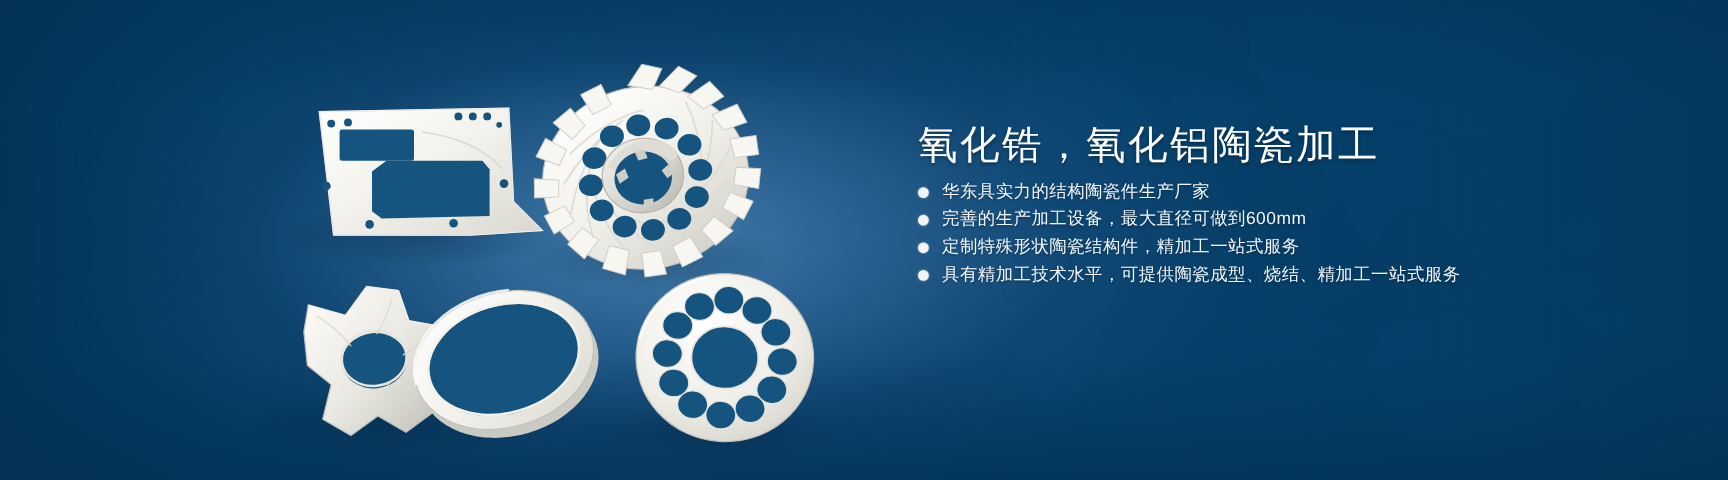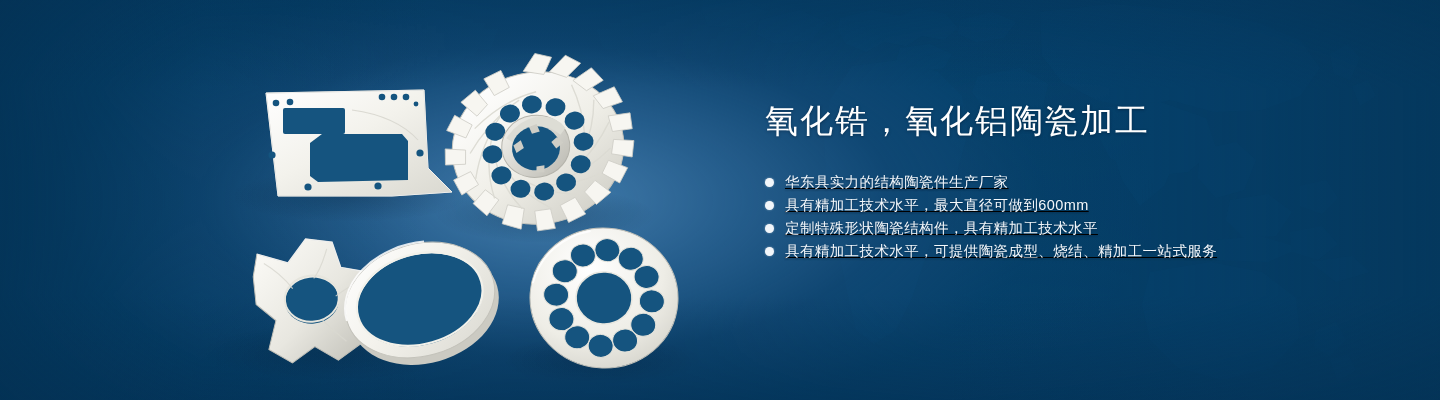--- a/index.html
+++ b/index.html
@@ -42,21 +42,21 @@
   .parts svg { position:absolute; left:0; top:0; width:760px; height:400px; }
 
   
   .copy { position:absolute; left:765px; top:100px; width:620px; }
   .headline {
     color:#ffffff; font-size:33px; line-height:1.25;
     letter-spacing:2px; font-weight:400;
     text-shadow:0 1px 3px rgba(0,20,40,0.45);
     white-space:nowrap;
   }
-  .bullets { margin-top:33px; list-style:none;text-decoration:underline; }
+  .bullets { margin-top:11px; list-style:none; }
   .bullet {
     display:flex; align-items:center;
     margin-bottom:6px; height:17px;
   }
   .dot {
     width:9px; height:9px; border-radius:50%;
     background:#f2f6fa; flex:0 0 9px; margin-right:11px;
     box-shadow:0 0 2px rgba(255,255,255,0.5);
   }
   .bullet-text {
@@ -291,25 +291,25 @@
 
   <div class="copy">
     <div class="headline">氧化锆，氧化铝陶瓷加工</div>
     <ul class="bullets">
       <li class="bullet">
         <span class="dot"></span>
         <span class="bullet-text">华东具实力的结构陶瓷件生产厂家</span>
       </li>
       <li class="bullet">
         <span class="dot"></span>
-        <span class="bullet-text">具有精加工技术水平，最大直径可做到600mm</span>
+        <span class="bullet-text">完善的生产加工设备，最大直径可做到600mm</span>
       </li>
       <li class="bullet">
         <span class="dot"></span>
-        <span class="bullet-text">定制特殊形状陶瓷结构件，具有精加工技术水平</span>
+        <span class="bullet-text">定制特殊形状陶瓷结构件，精加工一站式服务</span>
       </li>
       <li class="bullet">
         <span class="dot"></span>
         <span class="bullet-text">具有精加工技术水平，可提供陶瓷成型、烧结、精加工一站式服务</span>
       </li>
     </ul>
   </div>
 
 </div>
 

